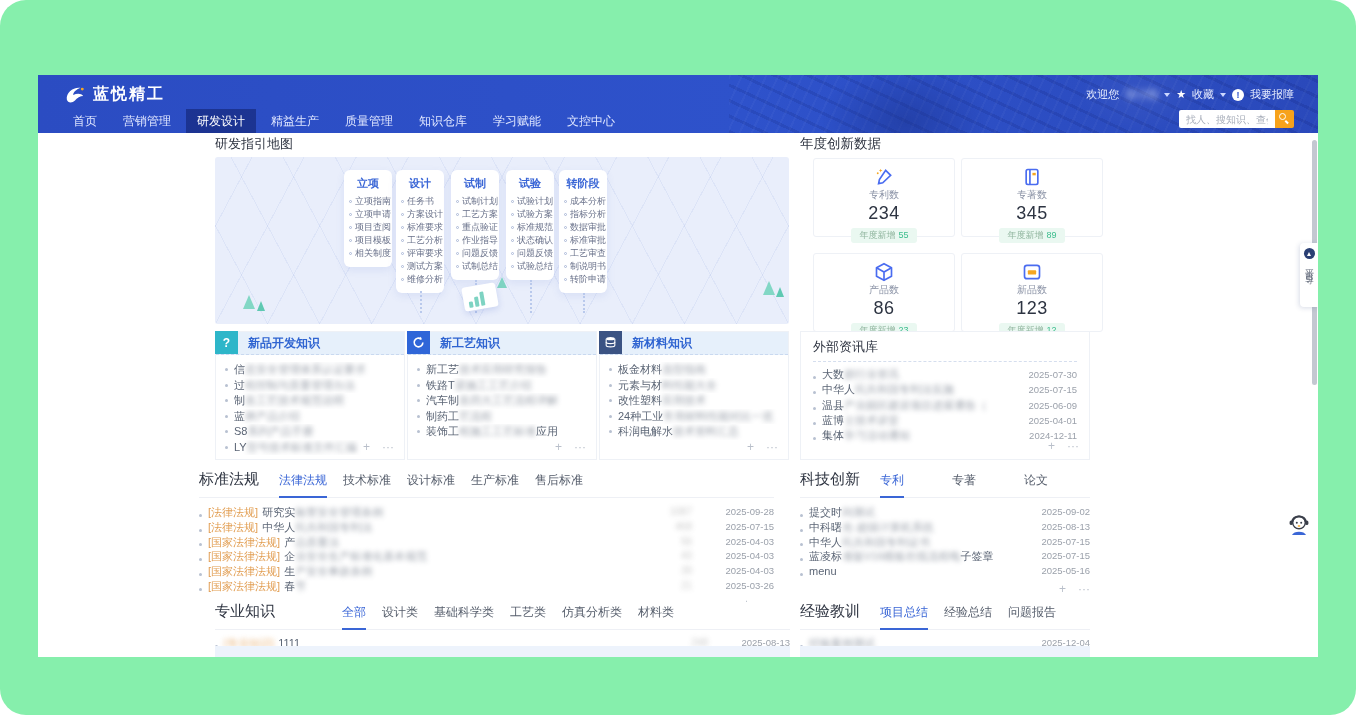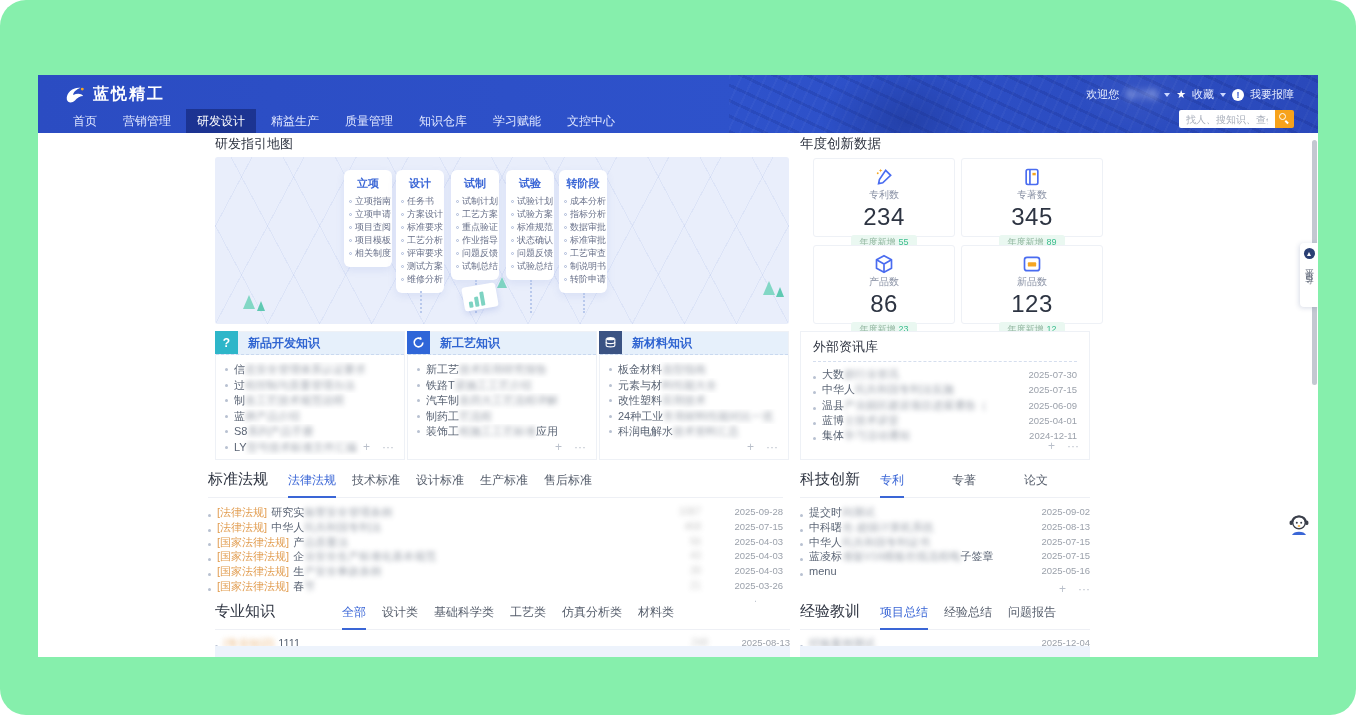--- a/index.html
+++ b/index.html
@@ -43,25 +43,25 @@
   .map-col{position:absolute;top:13px;width:48px;background:#fff;border-radius:6px;box-shadow:0 3px 8px rgba(70,100,200,.10);padding:6px 3px 7px;}
   .map-col-title{font-size:11px;font-weight:bold;color:#3a66d6;text-align:center;margin-bottom:4px;}
   .map-item{display:flex;align-items:center;font-size:9px;color:#69718a;line-height:13px;cursor:pointer;white-space:nowrap;}
   .map-item .ring{width:3px;height:3px;border:1px solid #aab8d8;border-radius:50%;margin:0 3px 0 2px;flex:none;}
   .tree{position:absolute;width:0;height:0;}
   .dotline{position:absolute;border-left:2px dotted #b9c9ec;width:0;}
   .chartcard{position:absolute;width:34px;height:24px;background:#fff;border-radius:3px;transform:rotate(-10deg);box-shadow:0 3px 6px rgba(70,100,200,.18);display:flex;align-items:flex-end;gap:2px;padding:3px 5px;}
   .chartcard i{display:block;width:4px;background:#7ed3c2;border-radius:1px;}
 
   
-  .stats{position:absolute;left:762px;top:83px;width:242px;display:grid;grid-template-columns:142px 142px;gap:8px 6px;padding-left:13px;}
+  .stats{position:absolute;left:762px;top:83px;width:242px;display:grid;grid-template-columns:142px 142px;gap:16px 6px;padding-left:13px;}
   .stat-card{height:79px;background:#fff;border:1px solid #eef1f6;border-radius:3px;display:flex;flex-direction:column;align-items:center;cursor:pointer;}
   .stat-ic{height:20px;margin-top:8px;}
   .stat-label{font-size:10px;color:#8b93a6;margin-top:1px;}
-  .stat-value{font-size:24px;color:#2d3442;margin-top:1px;letter-spacing:.5px;}
+  .stat-value{font-size:18px;color:#2d3442;margin-top:1px;letter-spacing:.5px;}
   .stat-badge{margin-top:4px;padding:1px 8px;background:#eaf8f1;border-radius:3px;font-size:9px;}
   .stat-badge .bl-label{color:#8fb49d;}
   .stat-badge .bl-value{color:#3cbd8d;margin-left:3px;}
 
   
   .panels{position:absolute;left:177px;top:256px;display:flex;gap:2px;}
   .panel{position:relative;width:190px;height:129px;background:#fff;border:1px solid #eef1f6;}
   .panel-head{height:23px;background:#e6f0fb;border-bottom:1px dashed #c9d9f0;display:flex;align-items:center;}
   .panel-ic{width:23px;height:23px;margin:-1px 0 0 -1px;display:flex;align-items:center;justify-content:center;color:#fff;font-size:12px;font-weight:bold;flex:none;}
   .panel-title{font-size:12px;font-weight:bold;color:#2f64d1;margin-left:10px;}
@@ -524,21 +524,21 @@
             <span class="sp"></span>
             <span class="date">2024-12-11</span>
           </div>
         </div>
       <div class="foot" style="bottom:6px;">
         <span>+</span>
         <span>···</span>
       </div>
     </div>
 
-    <div class="sec" style="left:170px;top:395px;width:575px;">
+    <div class="sec" style="left:161px;top:395px;width:575px;">
       <div class="sec-head">
         <span class="t">标准法规</span>
         <span style="display:flex;align-items:flex-end;">
             <span class="tab active">法律法规</span>
             <span class="tab">技术标准</span>
             <span class="tab">设计标准</span>
             <span class="tab">生产标准</span>
             <span class="tab">售后标准</span>
           </span>
       </div>

